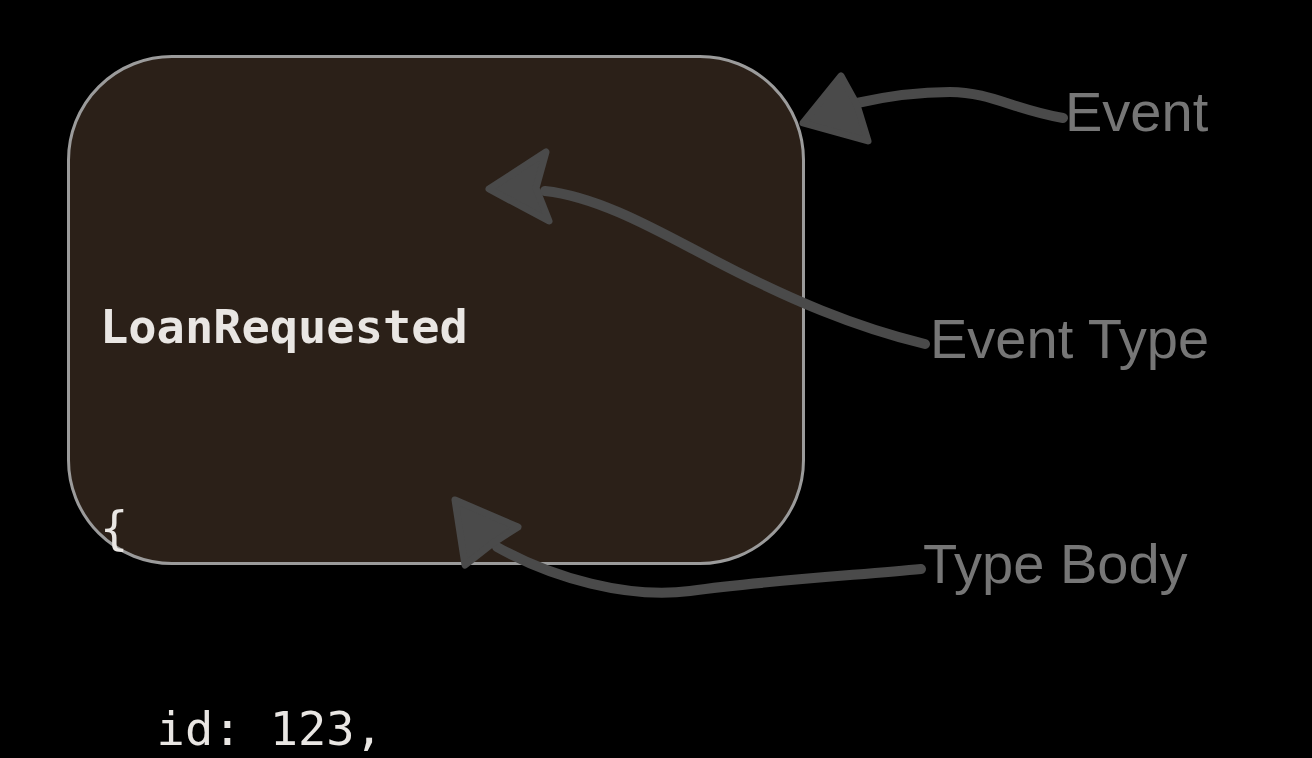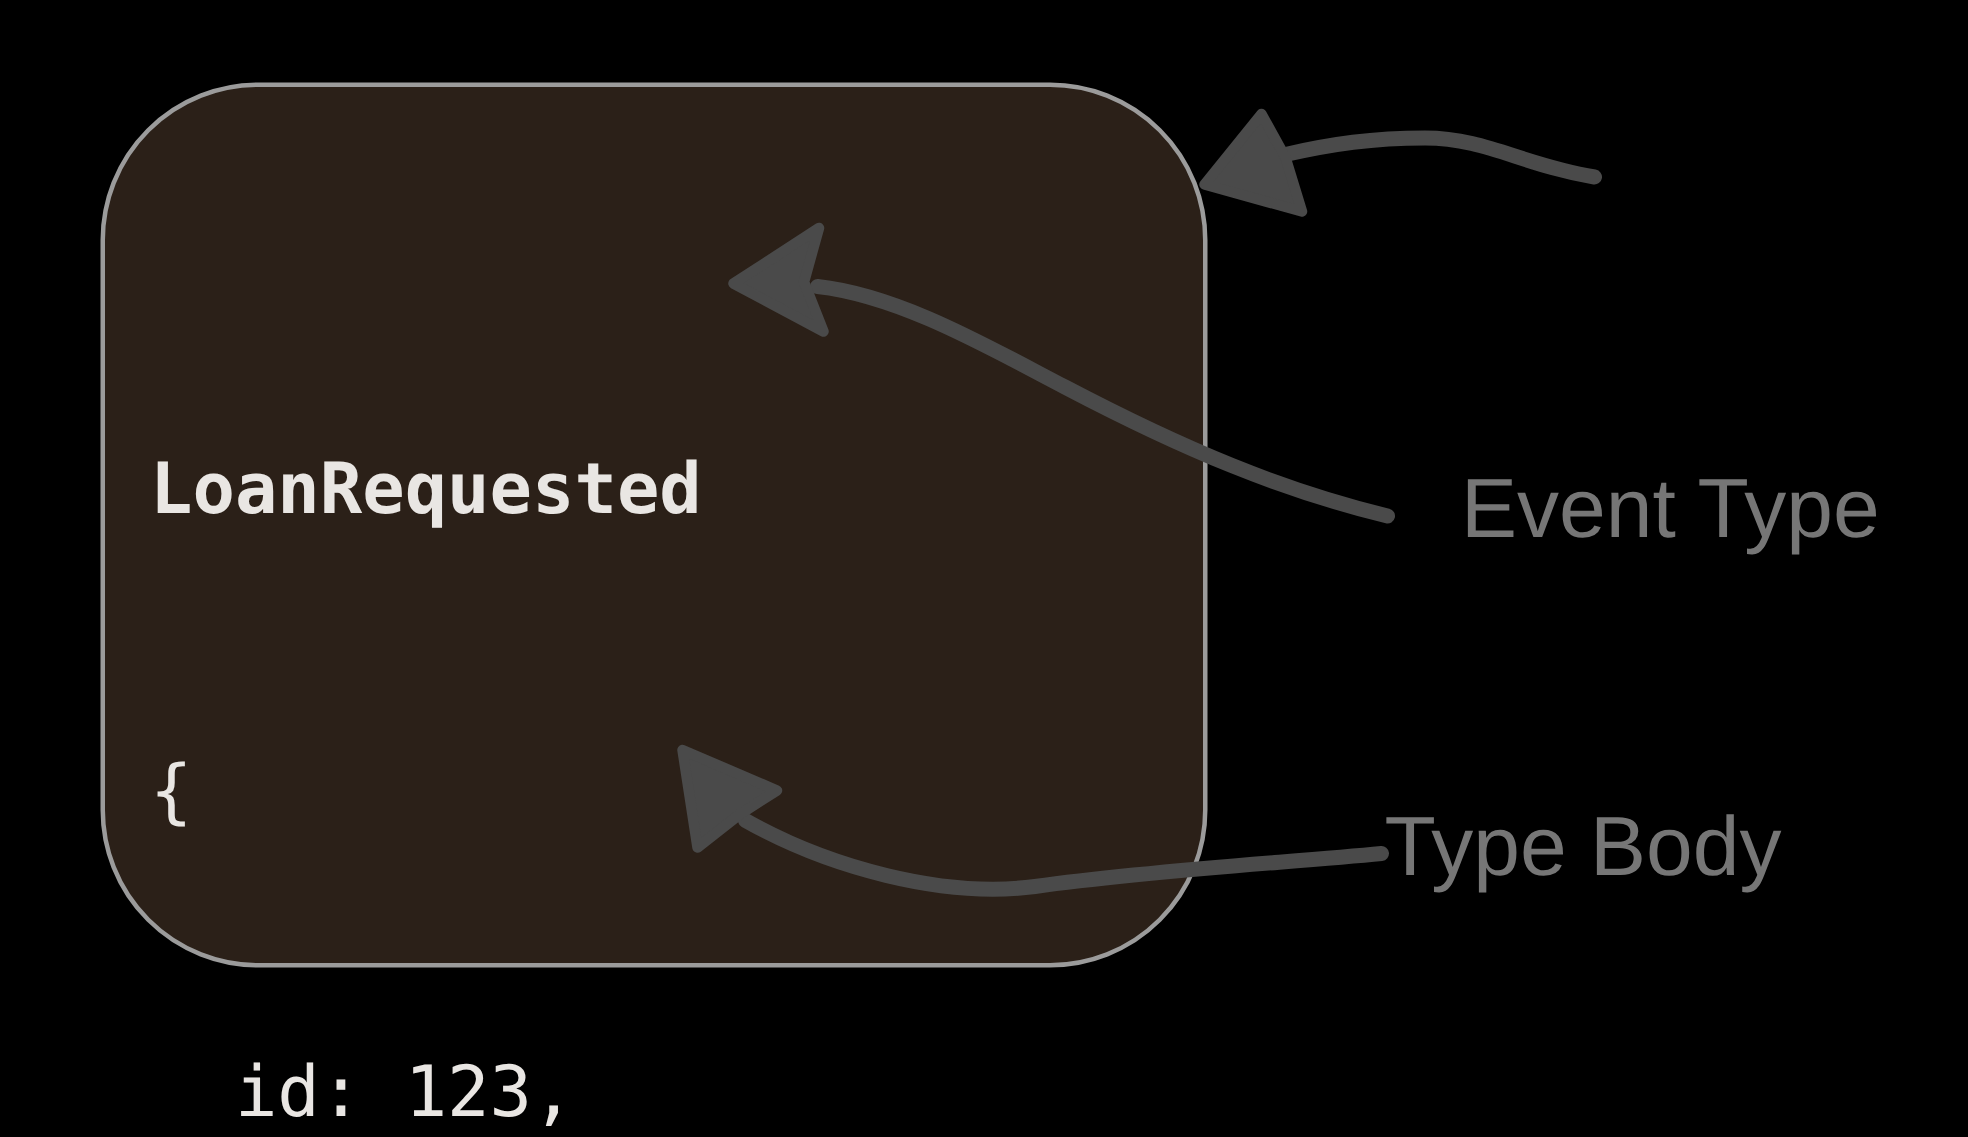--- a/index.html
+++ b/index.html
@@ -6,21 +6,21 @@
   #stage{
     position:relative;
     width:1312px;height:758px;
     background:#000000;
     overflow:hidden;
     font-family:"Liberation Sans", sans-serif;
   }
   .event-card{
     position:absolute;
     left:67px;top:55px;
-    width:738px;height:590px;
+    width:738px;height:510px;
     background:#2b2018;
     border:3px solid #9b9b9b;
     border-radius:105px;
     box-sizing:border-box;
   }
   .code{
     position:absolute;
     left:30px;top:101px;
     font-family:"DejaVu Sans Mono","Liberation Mono",monospace;
     font-size:47px;
@@ -30,21 +30,21 @@
   }
   .code .type-line{font-weight:bold;}
   .annotation-label{
     position:absolute;
     font-size:56px;
     line-height:1;
     color:#767676;
     white-space:nowrap;
   }
   #label-event{left:1065px;top:84px;}
-  #label-event-type{left:930px;top:311px;margin-left:44px;}
+  #label-event-type{left:930px;top:311px;}
   #label-event-body{left:923px;top:536px;}
   svg.arrows{
     position:absolute;left:0;top:0;width:1312px;height:758px;
     pointer-events:none;
   }
   svg.arrows path.shaft{
     fill:none;stroke:#4a4a4a;stroke-width:10;stroke-linecap:round;
   }
   svg.arrows path.head{
     fill:#4a4a4a;stroke:#4a4a4a;stroke-width:7;stroke-linejoin:round;
@@ -71,16 +71,17 @@
     <path class="shaft" d="M 1063 118 C 1015 110 990 92 950 92 C 915 92 888 96 857 103"></path>
     <path class="head" d="M 803 123 L 841 76 L 857 105 L 868 141 Z"></path>
 
     <path class="shaft" d="M 925 344 C 855 327 790 300 710 258 C 660 232 600 197 545 191"></path>
     <path class="head" d="M 489 189 L 546 152 L 536 188 L 549 221 Z"></path>
 
     <path class="shaft" d="M 921 569 C 860 575 770 580 690 591 C 628 599 552 578 497 547"></path>
     <path class="head" d="M 455 500 L 518 527 L 493 543 L 465 565 Z"></path>
   </svg>
 
+  <div class="annotation-label" id="label-event">Event</div>
   <div class="annotation-label" id="label-event-type">Event Type</div>
   <div class="annotation-label" id="label-event-body">Type Body</div>
 
 </div>
 
 </body></html>

